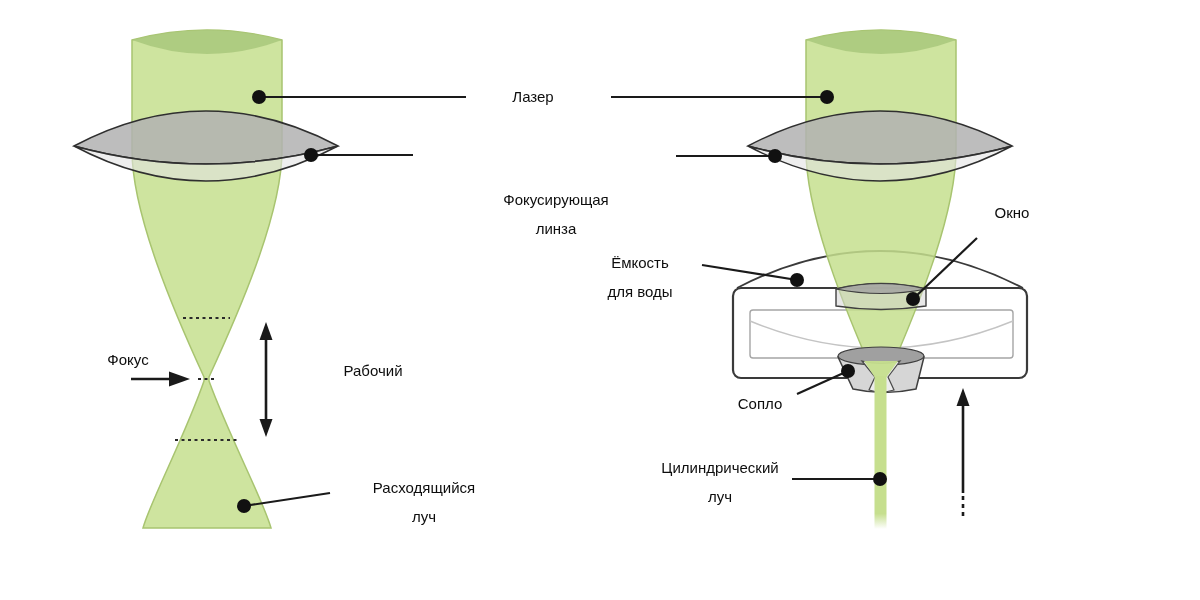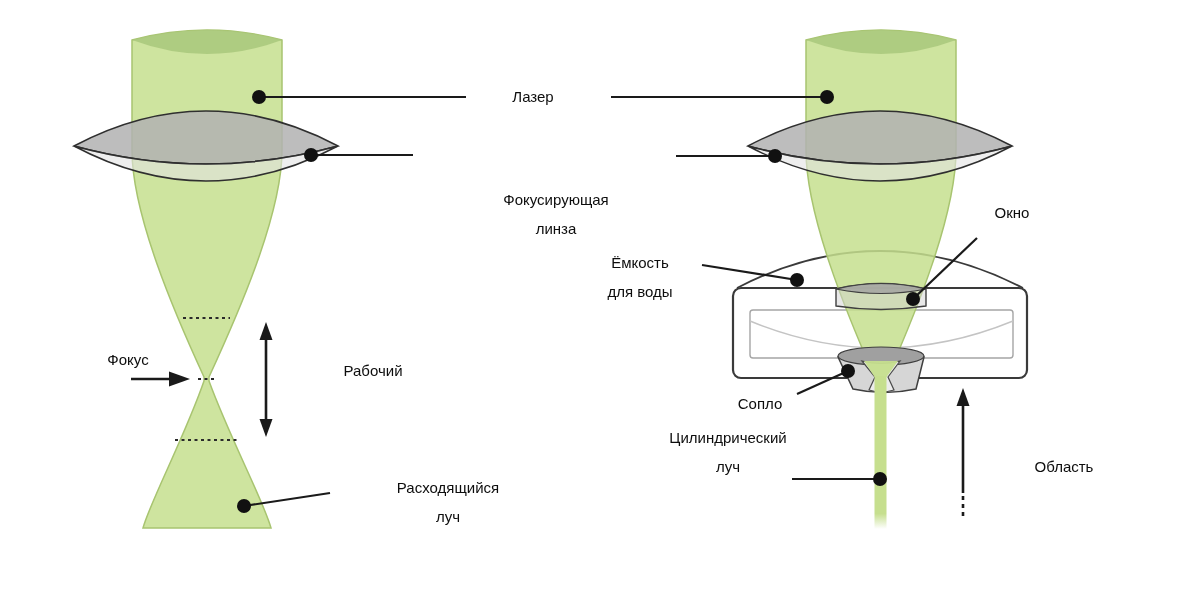--- a/index.html
+++ b/index.html
@@ -109,36 +109,35 @@
     <span>Фокусирующая</span>
     <span>линза</span>
   </div>
 
   <div class="lbl" style="left:88px;top:359px;margin-left:40px;">Фокус</div>
 
   <div class="lbl" style="left:373px;top:370px;">
     <span>Рабочий</span>
   </div>
 
-  <div class="lbl" style="left:448px;top:502px;text-align:center;">
+  <div class="lbl" style="left:424px;top:502px;text-align:center;">
     <span>Расходящийся</span>
     <span>луч</span>
   </div>
 
   <div class="lbl" style="left:1012px;top:212px;">Окно</div>
 
   <div class="lbl" style="left:640px;top:277px;">
     <span>Ёмкость</span>
     <span>для воды</span>
   </div>
 
   <div class="lbl" style="left:752px;top:403px;margin-left:8px;">Сопло</div>
 
-  <div class="lbl" style="left:720px;top:452px;margin-left:8px;">
+  <div class="lbl" style="left:720px;top:482px;">
     <span>Цилиндрический</span>
     <span>луч</span>
   </div>
 
   <div class="lbl" style="left:1064px;top:466px;">
-    <span>Область</span>
   </div>
 
 </div>
 
 </body></html>

